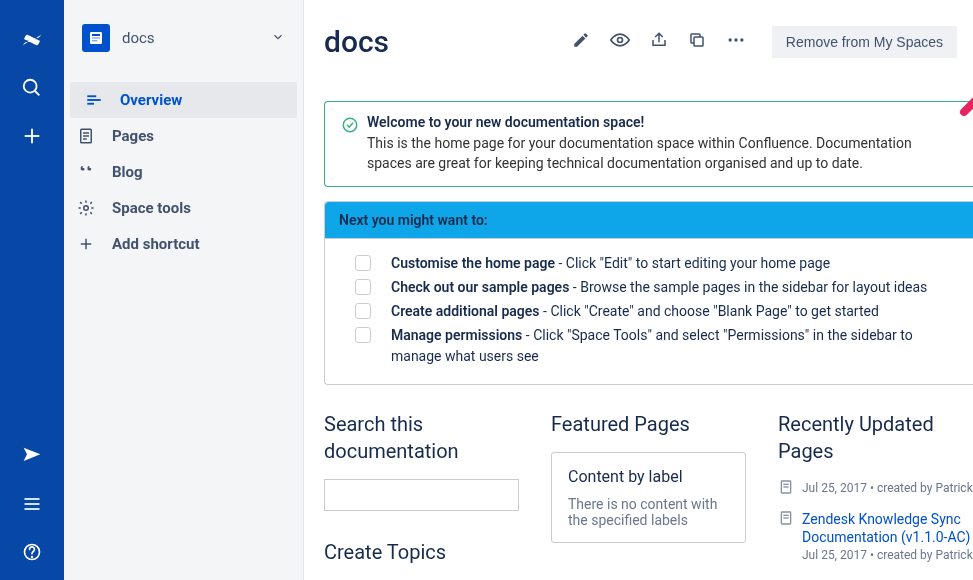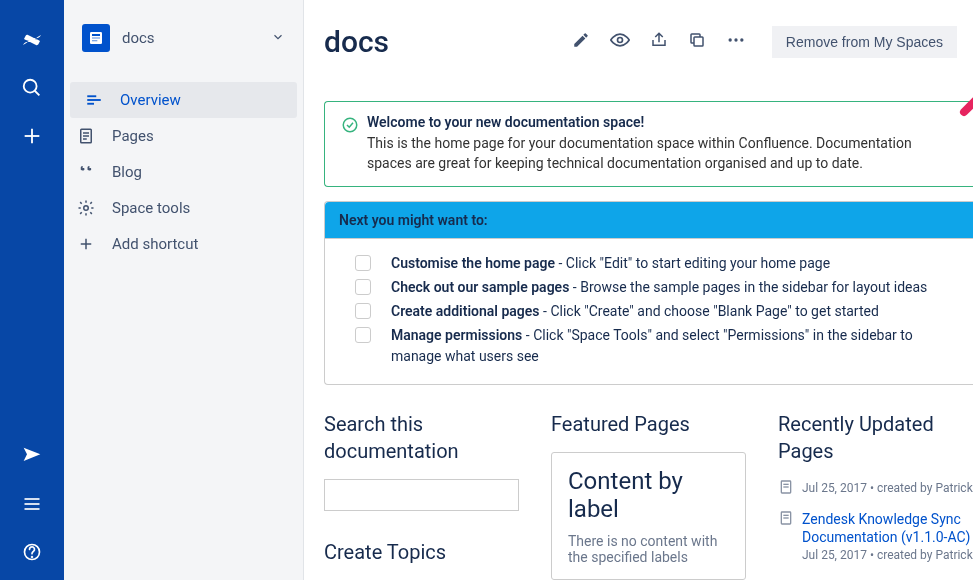--- a/index.html
+++ b/index.html
@@ -10,21 +10,21 @@
   .rail { width: 64px; background: #0747a6; display: flex; flex-direction: column; align-items: center; padding-top: 20px; }
   .rail-icon { width: 40px; height: 40px; display: flex; align-items: center; justify-content: center; color: #fff; cursor: pointer; border-radius: 3px; margin-bottom: 8px; }
   .rail-spacer { flex: 1; }
   
   
   .sidebar { width: 240px; background: #f4f5f7; border-right: 1px solid #e1e4e8; display: flex; flex-direction: column; padding-top: 16px; }
   .space-header { display: flex; align-items: center; padding: 8px 18px; cursor: pointer; }
   .space-logo { width: 28px; height: 28px; background: #0052cc; border-radius: 3px; display: flex; align-items: center; justify-content: center; margin-right: 12px; }
   .space-name { font-size: 15px; color: #42526e; flex: 1; }
   .chevron { color: #42526e; }
-  .nav-list { margin-top: 22px; }
+  .nav-list { margin-top: 22px; font-weight: bold; }
   .nav-item { display: flex; align-items: center; padding: 9px 10px; cursor: pointer; color: #42526e; }
   .nav-item.active { background: #e6e8ec; color: #0052cc; border-radius: 3px; margin: 0 6px; padding: 9px 12px; }
   .nav-item .icon { width: 24px; display: flex; align-items: center; justify-content: center; margin-right: 14px; }
   .nav-item .label { font-size: 15px; }
   
   
   .main { flex: 1; background: #fff; padding: 24px 0 0 20px; overflow: hidden; position: relative; }
   .page-header { display: flex; align-items: center; margin-bottom: 42px; }
   .page-title { font-size: 30px; font-weight: 500; color: #172b4d; flex: 1; }
   .actions { display: flex; align-items: center; gap: 20px; margin-right: 16px; }
@@ -44,21 +44,21 @@
   .todo { display: flex; gap: 20px; margin-bottom: 4px; line-height: 1.45; }
   .todo .cb { width: 16px; height: 16px; border: 1px solid #ccc; border-radius: 3px; flex-shrink: 0; margin-top: 2px; }
   .todo .text strong { font-weight: 600; }
   
   
   .columns { display: flex; gap: 32px; margin-top: 26px; }
   .col { flex: 1; min-width: 0; }
   .col h3 { font-size: 20px; font-weight: 400; color: #172b4d; margin-bottom: 14px; line-height: 1.35; }
   .search-input { width: 100%; border: 1px solid #ccc; padding: 6px 8px; font-size: 14px; height: 32px; }
   .card { border: 1px solid #ccc; border-radius: 3px; padding: 14px 16px; margin-top: 6px; }
-  .card h4 { font-size: 24px; font-weight: 400; margin-bottom: 10px; }
+  .card h4 { font-size: 16px; font-weight: 400; margin-bottom: 10px; }
   .card p { color: #6b778c; font-size: 14px; }
   .recent-item { display: flex; gap: 8px; margin-bottom: 12px; }
   .recent-item .doc-icon { color: #8993a4; flex-shrink: 0; }
   .recent-item a { color: #0052cc; text-decoration: none; line-height: 1.3; }
   .recent-item .meta { color: #6b778c; font-size: 12px; margin-top: 2px; }
   .recent-item .body { min-width: 0; }
   
   
   .arrow { position: absolute; left: 650px; top: 52px; pointer-events: none; }
 </style>

